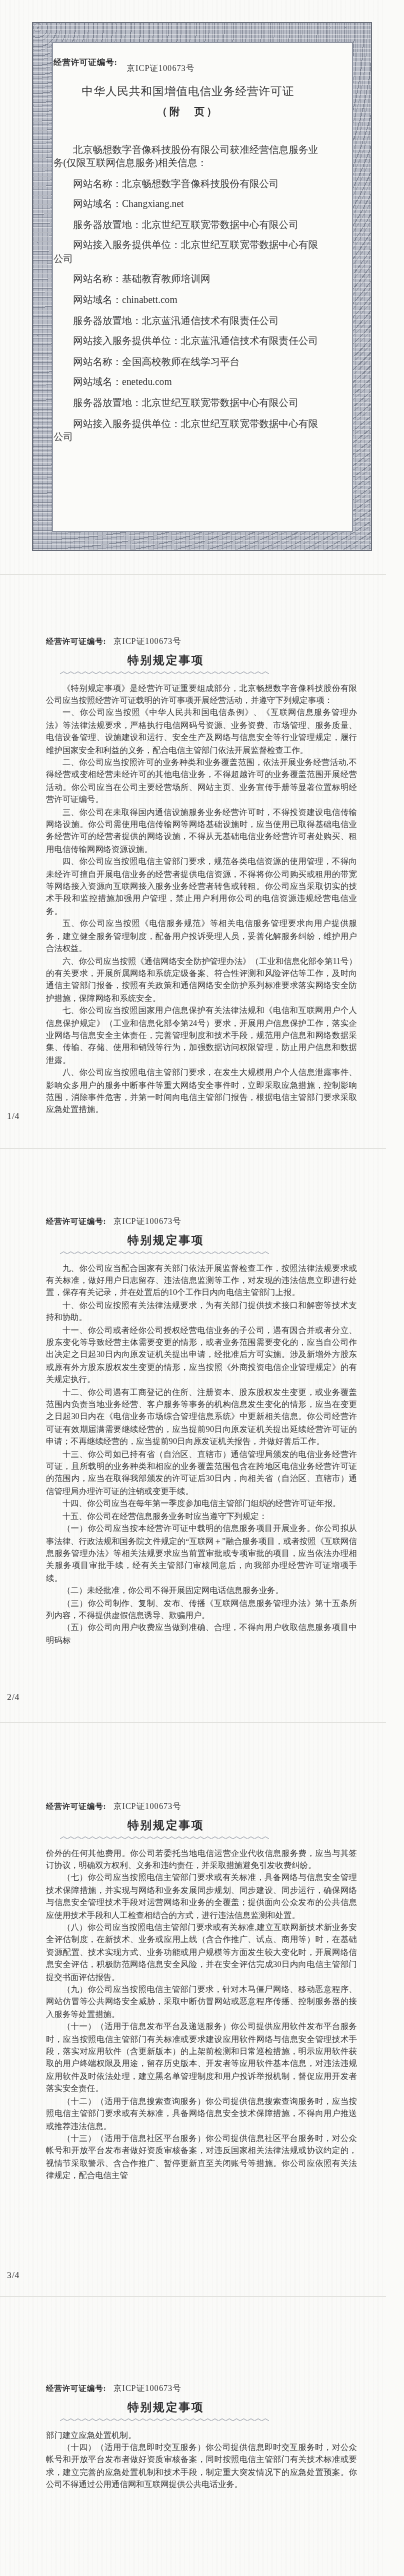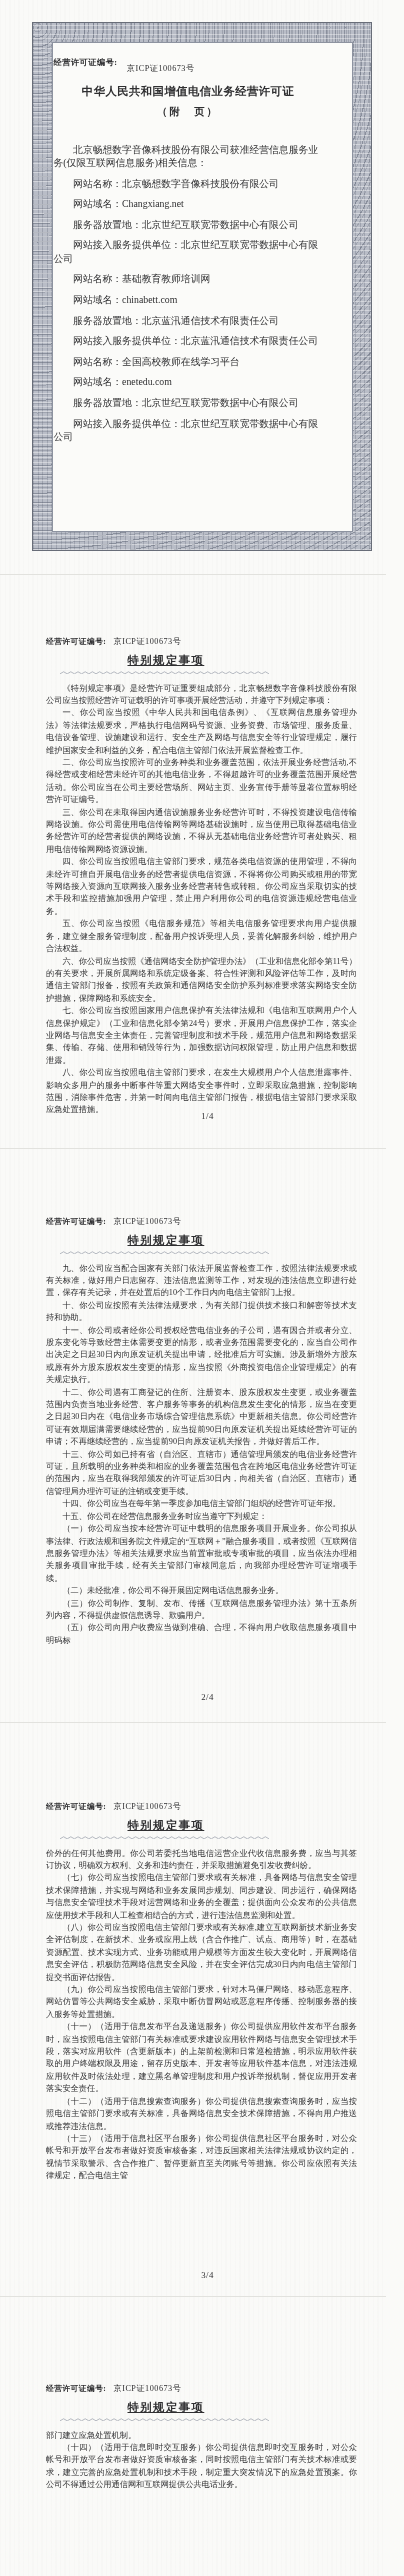--- a/index.html
+++ b/index.html
@@ -27,41 +27,41 @@
       #b9bdc7;
   }
   .frame-inner {
     box-sizing:border-box; width:100%; height:100%;
     background:#fbfbf9; border:0.5px solid #8d93a0;
     padding:0 29px 0 1px; position:relative;
   }
   .licrow { margin:14.4px 0 0; font-size:8.2px; white-space:nowrap; }
   .lic-label { font-weight:bold; letter-spacing:0.5px; }
   .lic-num { display:inline-block; margin-left:7.2px; transform:translateY(6.2px); font-size:8.2px; letter-spacing:0.5px; }
-  .cover-title { margin:16.5px 0 0; font-size:11.3px; font-weight:bold; text-align:center; letter-spacing:0.5px; }
+  .cover-title { margin:16.5px 0 0; font-size:11.3px; font-weight:normal; text-align:center; letter-spacing:0.5px; }
   .cover-subtitle { margin:5.2px 0 0; font-size:10.3px; font-weight:bold; text-align:center; letter-spacing:2.1px; }
   .intro { margin:24px 0 7.2px; font-size:9.8px; line-height:13.4px; text-indent:2em; }
   .entry { margin:0 0 7.2px; font-size:9.8px; line-height:13.4px; text-indent:2em; }
 
   
   .special { padding:0 29px 0 46px; }
   .sp-licrow { font-size:7.7px; white-space:nowrap; }
   .p2 .sp-licrow { padding-top:61px; }
   .p3 .sp-licrow { padding-top:67px; }
   .p4 .sp-licrow { padding-top:78px; }
   .p5 .sp-licrow { padding-top:86px; }
   .sp-label { font-weight:bold; letter-spacing:0.5px; }
   .sp-num { margin-left:5.2px; font-size:8.2px; letter-spacing:0.5px; }
-  .sp-head { width:211px; margin:6.2px 0 0 14.4px; text-align:center;text-decoration:underline; }
+  .sp-head { width:211px; margin:6.2px 0 0 14.4px; text-align:center; }
   .sp-title { margin:0; font-size:11.3px; font-weight:bold; letter-spacing:1.5px; }
   .zigzag { display:block; width:210px; height:3.6px; margin-top:2.6px; }
   .sp-body { margin-top:8.2px; font-size:8.2px; line-height:12.4px; text-align:justify; }
   .sp-body p { margin:0; text-indent:2em; }
   .sp-body p.cont { text-indent:0; }
-  .pagenum { position:absolute; left:17px; width:381px; text-align:center; font-size:8.8px; letter-spacing:0.5px; }
+  .pagenum { position:absolute; left:7px; width:381px; font-size:8.8px; letter-spacing:0.5px; }
   .p2 .pagenum { top:536px; }
   .p3 .pagenum { top:543px; }
   .p4 .pagenum { top:547px; }
 </style>
 </head>
 <body>
 
 <div class="doc">
 
   <section class="page cover">

